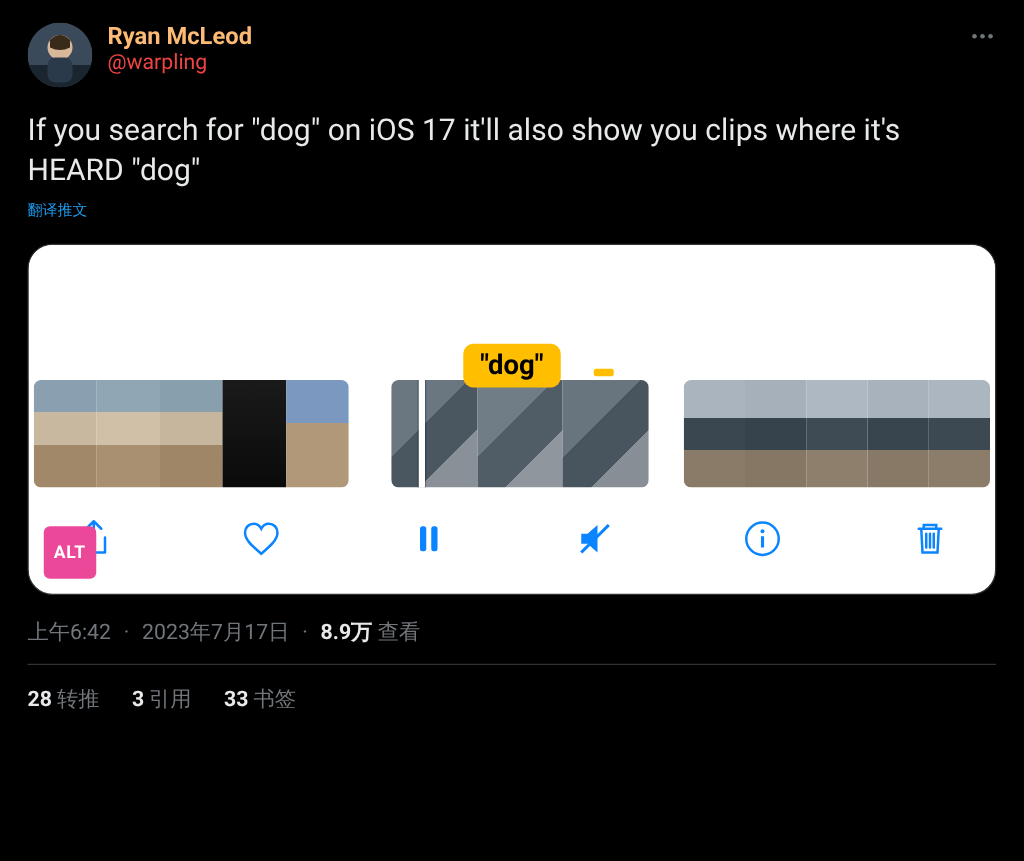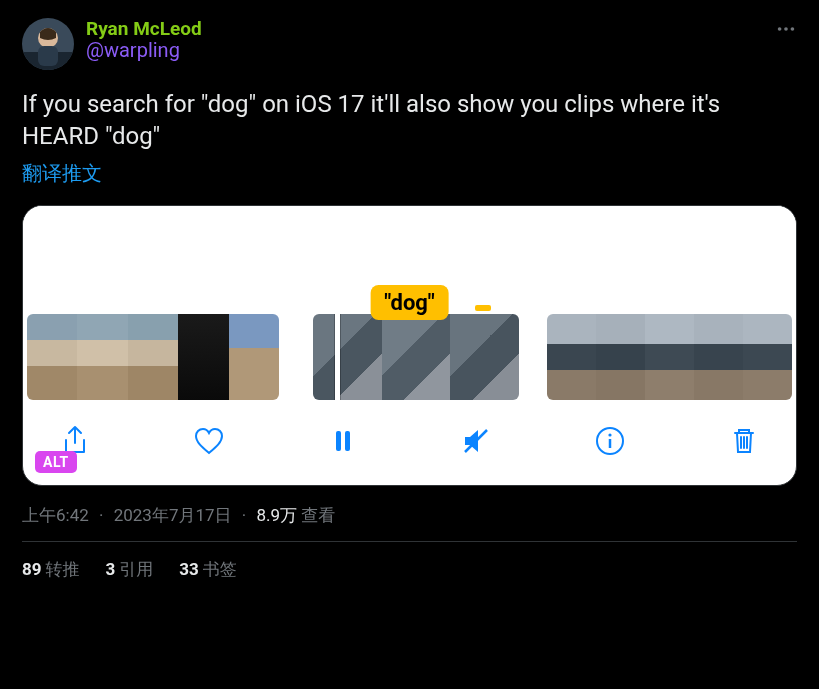--- a/index.html
+++ b/index.html
@@ -2,44 +2,44 @@
 <html><head>
 <meta charset="utf-8">
 <style>
   * { box-sizing: border-box; margin: 0; padding: 0; }
   html, body { width: 819px; height: 689px; background: #000; font-family: -apple-system, BlinkMacSystemFont, "Segoe UI", Roboto, Helvetica, Arial, sans-serif; color: #e7e9ea; overflow: hidden; }
   .tweet { padding: 18px 22px 0 22px; }
   .header { display: flex; align-items: flex-start; }
   .avatar { width: 52px; height: 52px; border-radius: 50%; flex-shrink: 0; overflow: hidden; }
   .avatar svg { width: 100%; height: 100%; display: block; }
   .names { margin-left: 12px; display: flex; flex-direction: column; justify-content: center; }
-  .display-name { font-weight: 700; font-size: 19px; line-height: 22px; color: #84cc16; }
-  .handle { font-size: 20px; color: #8b5cf6; line-height: 20px; }
+  .display-name { font-weight: 700; font-size: 19px; line-height: 22px; color: #fdba74; }
+  .handle { font-size: 17px; color: #ef4444; line-height: 20px; }
   .more { margin-left: auto; color: #71767b; }
   .more svg { width: 22px; height: 22px; display: block; }
   .body-text { margin-top: 18px; font-size: 24px; line-height: 32px; color: #e7e9ea; }
-  .translate { margin-top: 8px; font-size: 20px; color: #1d9bf0; }
+  .translate { margin-top: 8px; font-size: 12px; color: #1d9bf0; }
   .media { margin-top: 18px; border-radius: 20px; overflow: hidden; background: #fff; border: 1px solid #2f3336; position: relative; }
   .media-top { height: 107px; background: #fff; }
   .dog-pill { position: absolute; top: 79px; left: 50%; transform: translateX(-50%); background: #ffbf00; color: #000; font-weight: 700; font-size: 22px; padding: 5px 14px; border-radius: 8px; z-index: 5; }
   .strip-row { display: flex; gap: 28px; padding: 0 4px; height: 88px; align-items: center; position: relative; }
   .small-tick { position: absolute; top: -8px; left: 452px; width: 16px; height: 6px; background: #ffbf00; border-radius: 2px; z-index: 4; }
   .strip { display: flex; height: 86px; border-radius: 6px; overflow: hidden; position: relative; }
   .strip.s1 { width: 255px; }
   .strip.s2 { width: 208px; margin-left: 6px; }
   .strip.s3 { width: 248px; }
   .thumb { flex: 1; }
   .playhead { position: absolute; top: -4px; bottom: -4px; left: 22px; width: 5px; background: #fff; border-radius: 3px; box-shadow: 0 0 0 1px rgba(0,0,0,.25); z-index: 3; }
   .toolbar { display: flex; justify-content: space-between; align-items: center; padding: 18px 30px 22px 30px; }
   .tbtn { color: #0b84ff; width: 44px; height: 44px; display: flex; align-items: center; justify-content: center; }
   .tbtn svg { width: 34px; height: 34px; stroke: currentColor; fill: none; stroke-width: 2; }
-  .alt-badge { position: absolute; left: 12px; bottom: 12px; background: #d946ef; color: #fff; font-weight: 700; font-size: 14px; padding: 3px 8px; border-radius: 5px; letter-spacing: .5px; text-align: right; }
+  .alt-badge { position: absolute; left: 12px; bottom: 12px; background: #ec4899; color: #fff; font-weight: 700; font-size: 14px; padding: 13px 8px; border-radius: 5px; letter-spacing: .5px; text-align: right; }
   .meta-row { margin-top: 18px; font-size: 17px; color: #71767b; }
   .meta-row .dot::before { content: "·"; margin: 0 6px; }
-  .views-num { font-weight: 400; color: #e7e9ea; }
+  .views-num { font-weight: 700; color: #e7e9ea; }
   .divider { border-top: 1px solid #2f3336; margin-top: 14px; }
   .stats { display: flex; gap: 26px; margin-top: 16px; font-size: 17px; color: #71767b; padding-bottom: 10px; }
   .stats .num { font-weight: 700; color: #e7e9ea; margin-right: 4px; }
 </style>
 </head>
 <body>
 
 <div class="tweet">
 
   <div class="header">
@@ -144,18 +144,18 @@
     <span class="dot"></span>
     <span>2023年7月17日</span>
     <span class="dot"></span>
     <span class="views-num">8.9万</span>
     <span>查看</span>
   </div>
 
   <div class="divider"></div>
 
   <div class="stats">
-    <div><span class="num">89</span><span>转推</span></div>
+    <div><span class="num">28</span><span>转推</span></div>
     <div><span class="num">3</span><span>引用</span></div>
     <div><span class="num">33</span><span>书签</span></div>
   </div>
 
 </div>
 
 </body></html>

